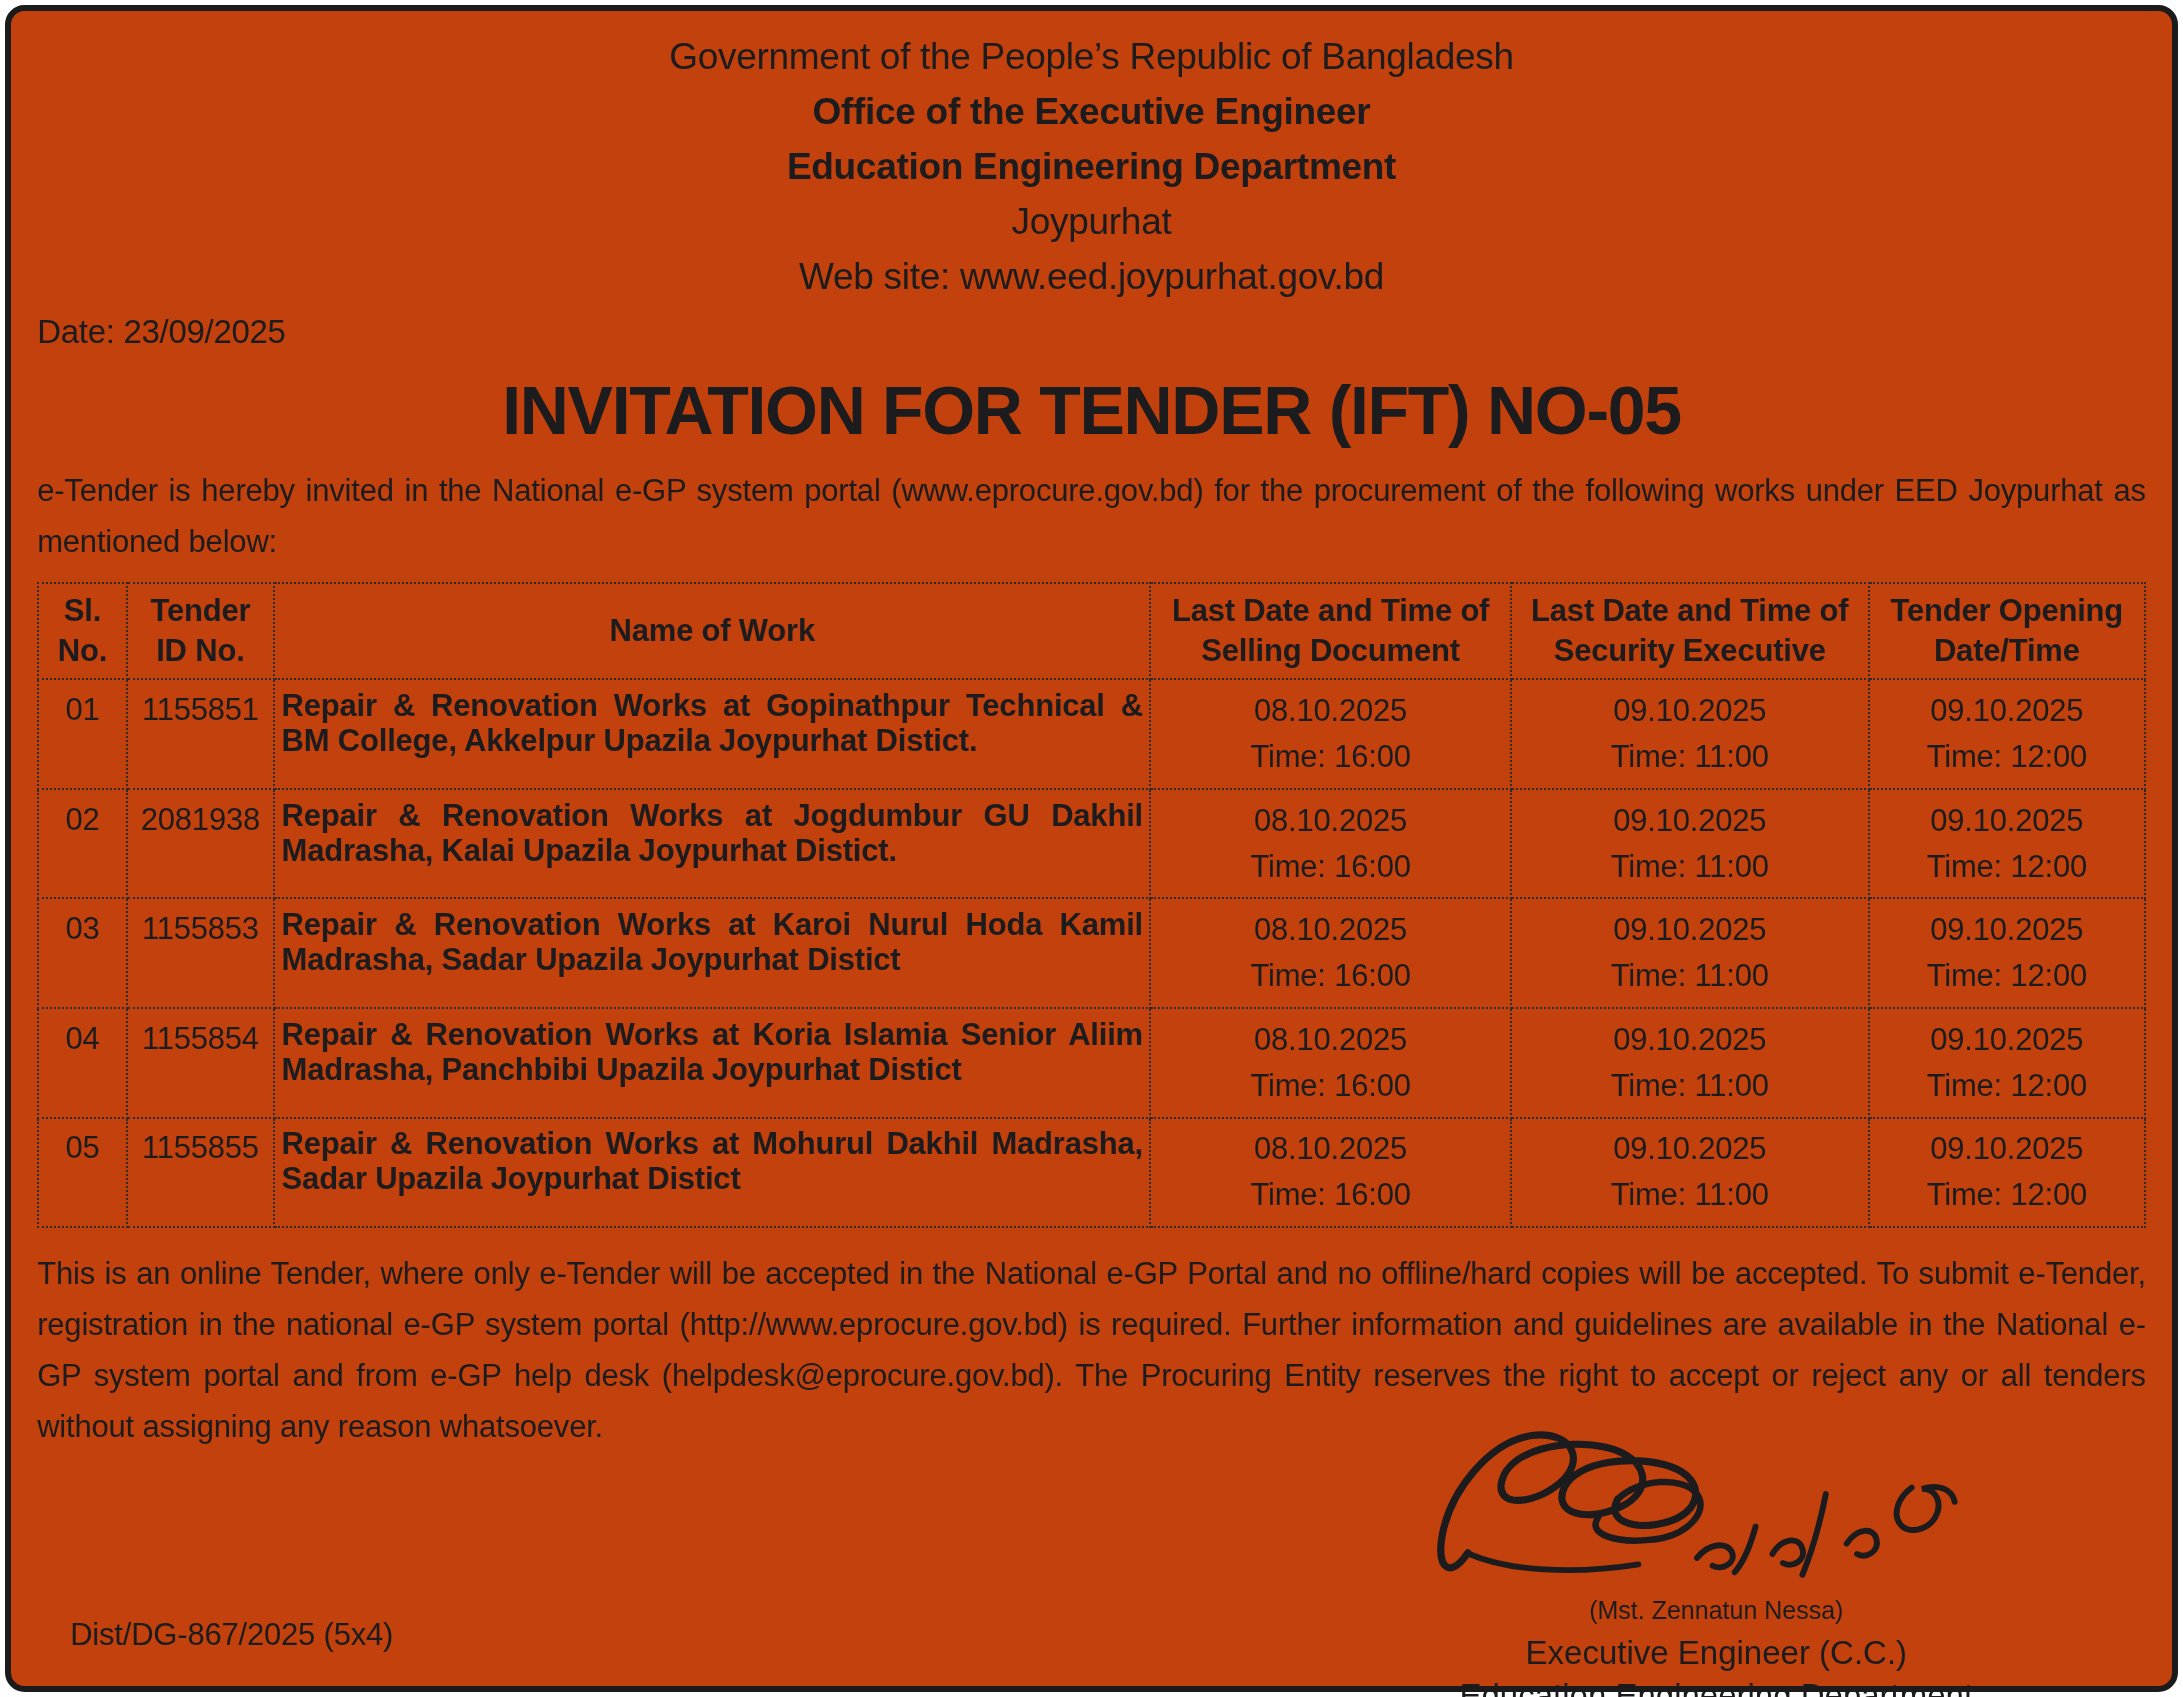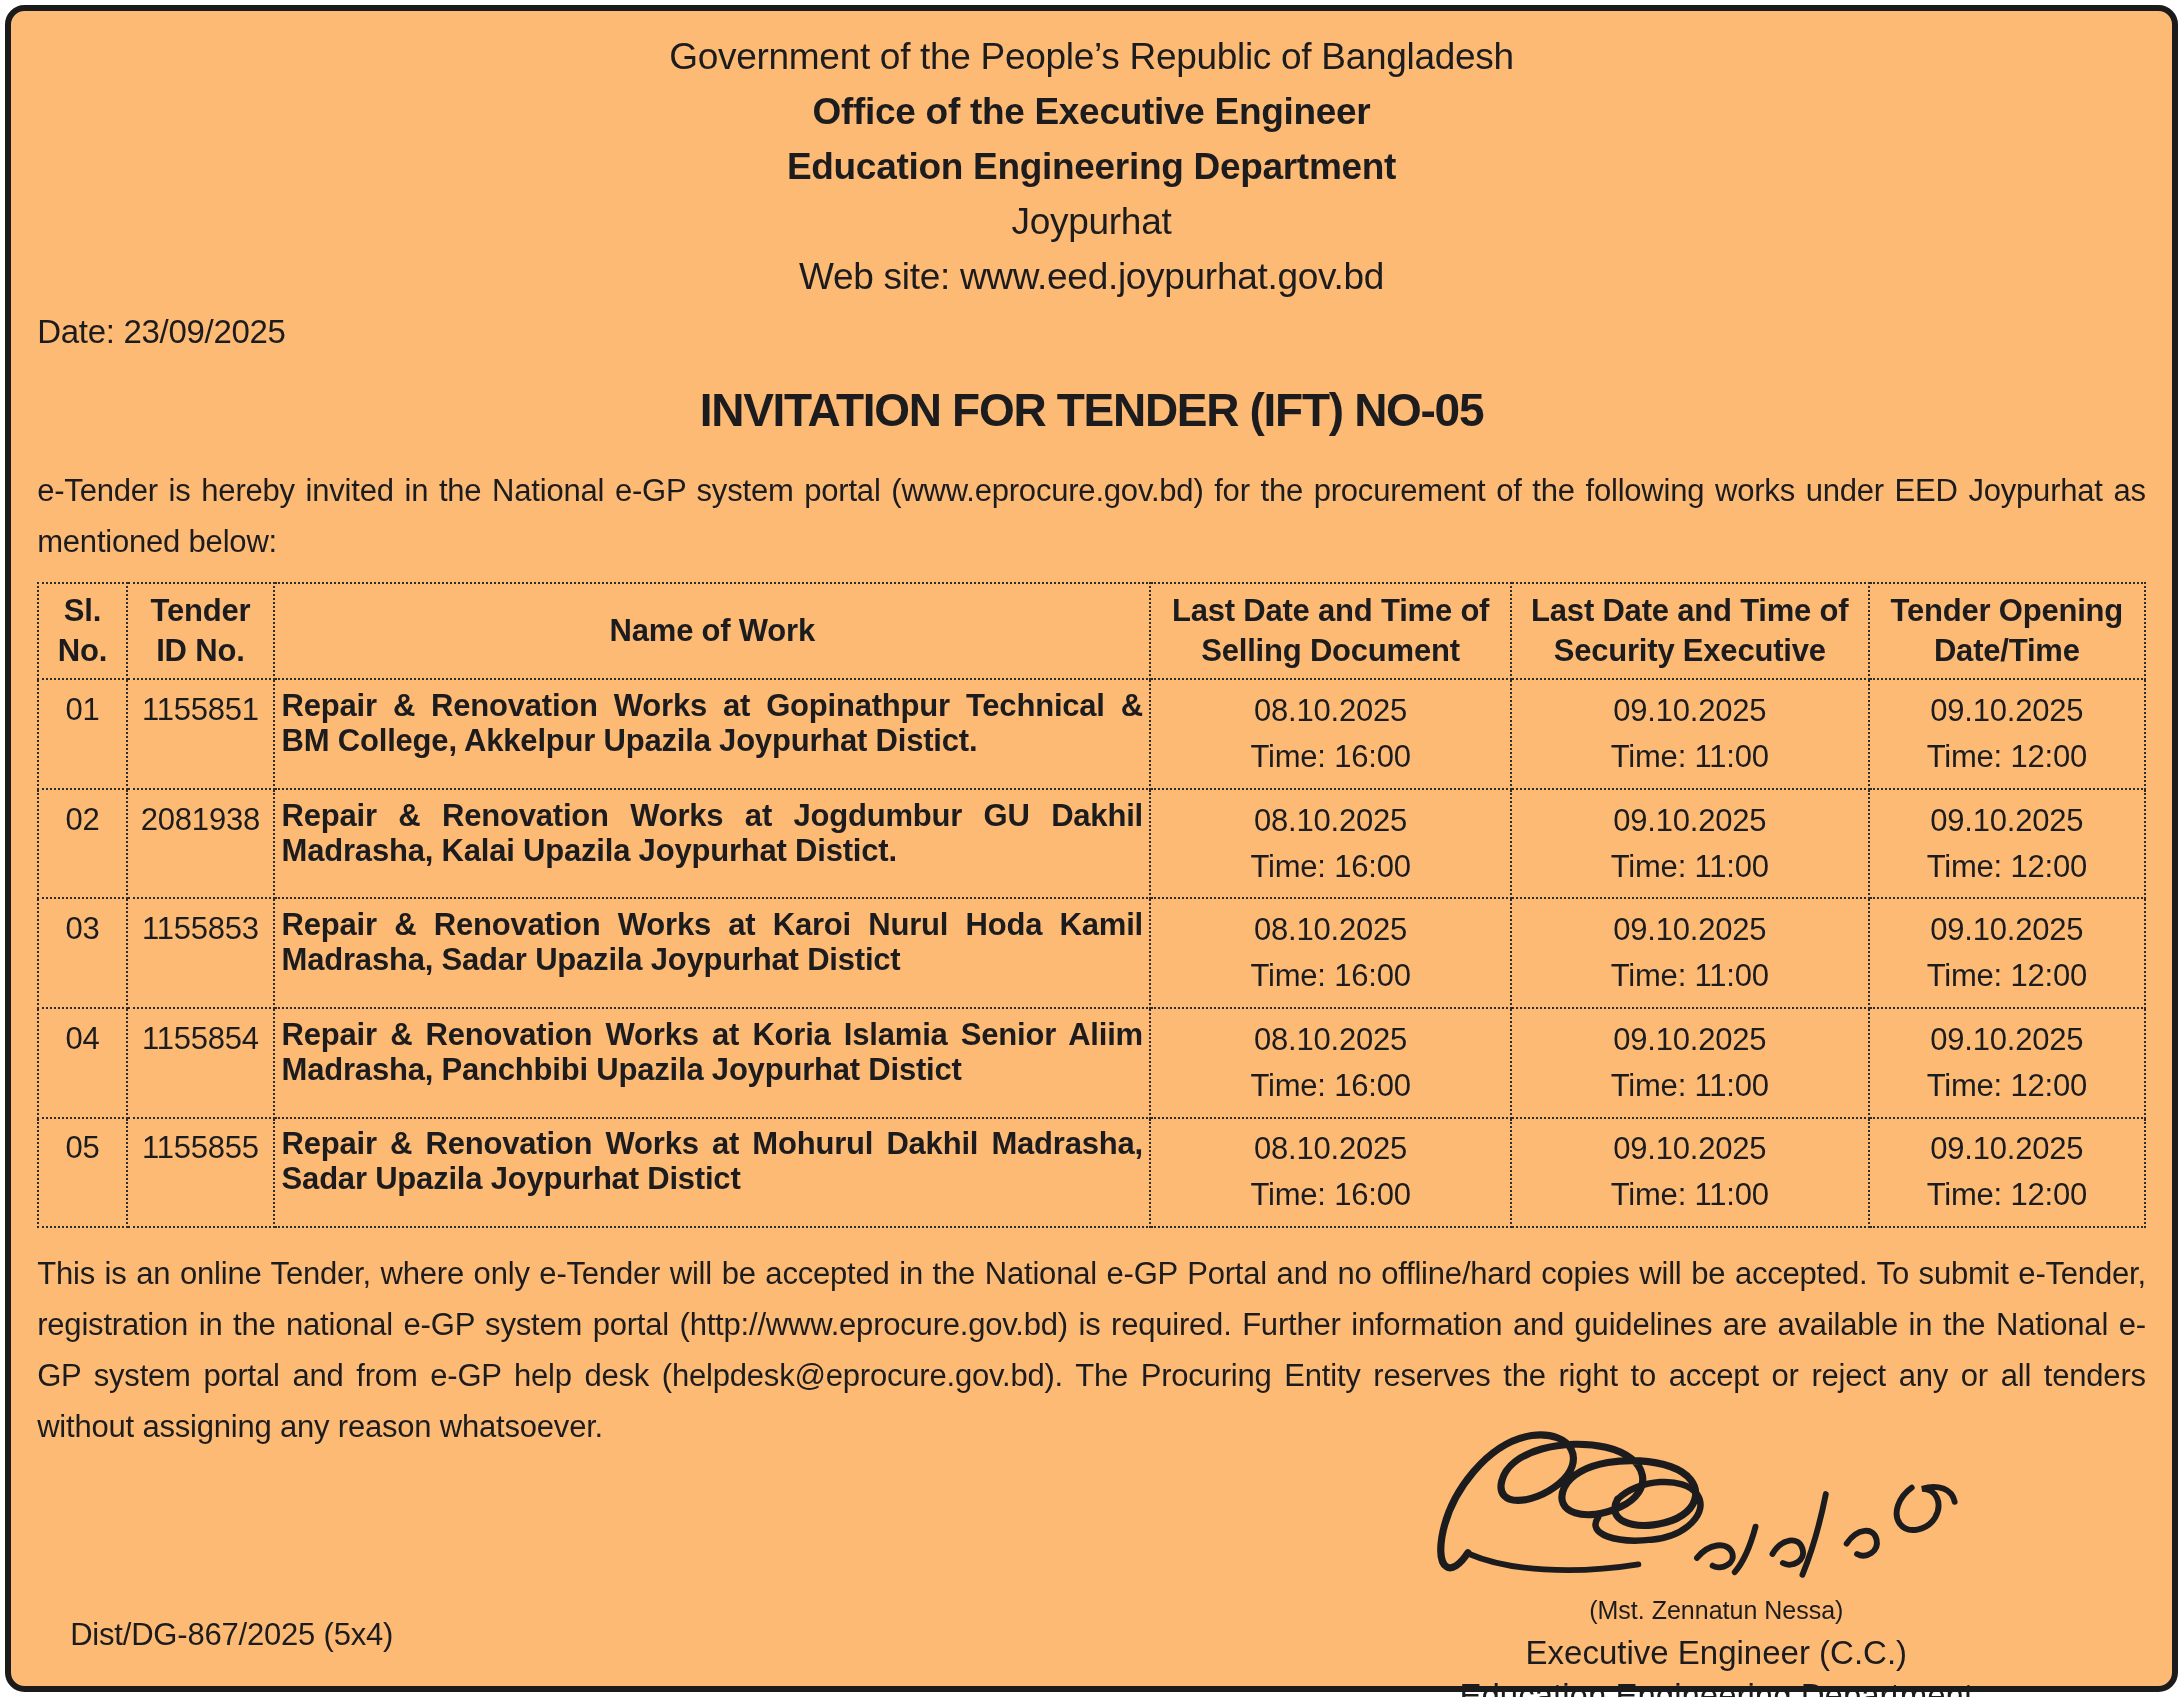--- a/index.html
+++ b/index.html
@@ -8,38 +8,38 @@
     width: 2183px; height: 1698px;
     background: #ffffff;
     font-family: "Liberation Sans", "DejaVu Sans", sans-serif;
     color: #1c1c1e;
     overflow: hidden;
   }
   .doc-frame {
     position: absolute; inset: 5.2px;
     border: 6.5px solid #1b1b1b;
     border-radius: 19.5px;
-    background: #fdba74;
+    background: #c2410c;
   }
   .content {
     position: absolute;
     left: 26px; right: 26px; top: 18px; bottom: 13px;
   }
   
   .head-block { text-align: center; font-size: 37px; line-height: 55px; letter-spacing: -0.3px; }
   .head-block .bold { font-weight: bold; }
   
   .memo-row {
     display: flex; justify-content: space-between;
     font-size: 33px; margin-top: 9px; letter-spacing: -0.3px;
   }
   
   .ift-title {
     text-align: center; font-weight: bold;
-    font-size: 46px; letter-spacing: -1.3px;
+    font-size: 68px; letter-spacing: -1.3px;
     margin-top: 23.4px; line-height: 70px;
   }
   
   .para {
     font-size: 31px; line-height: 51px;
     text-align: justify; letter-spacing: -0.2px;
     margin-top: 20px;
   }
   
   table.tender {

